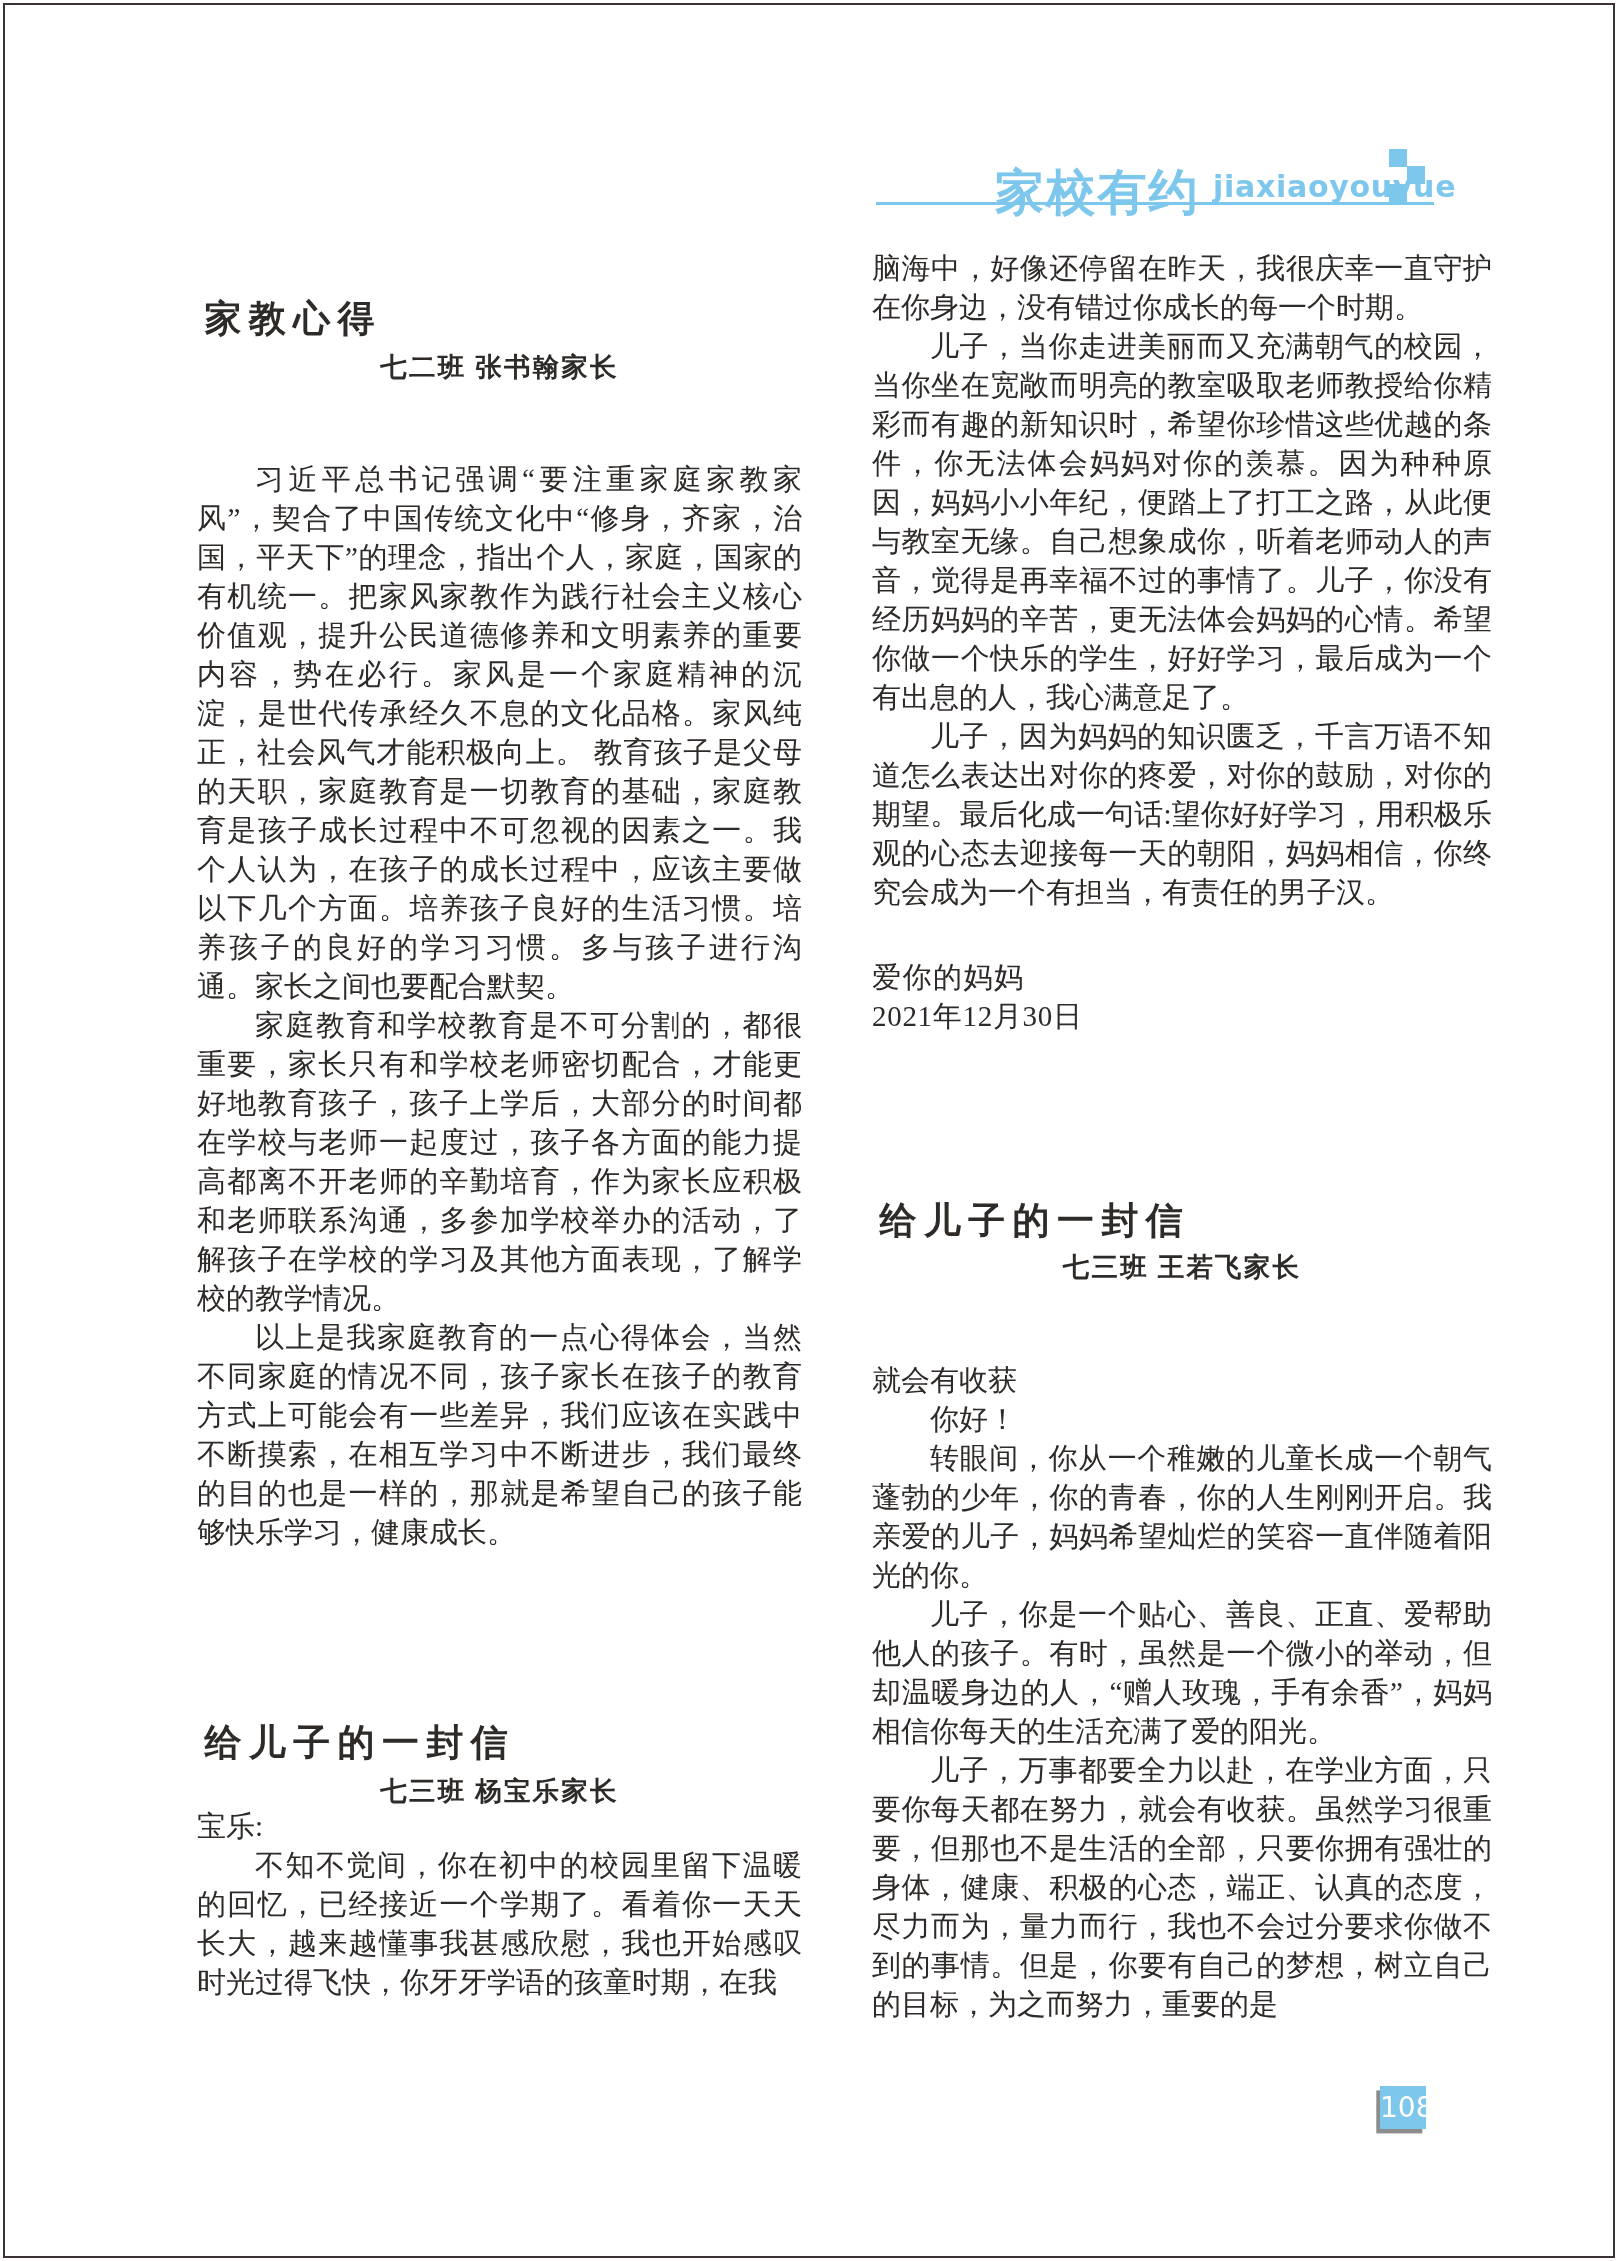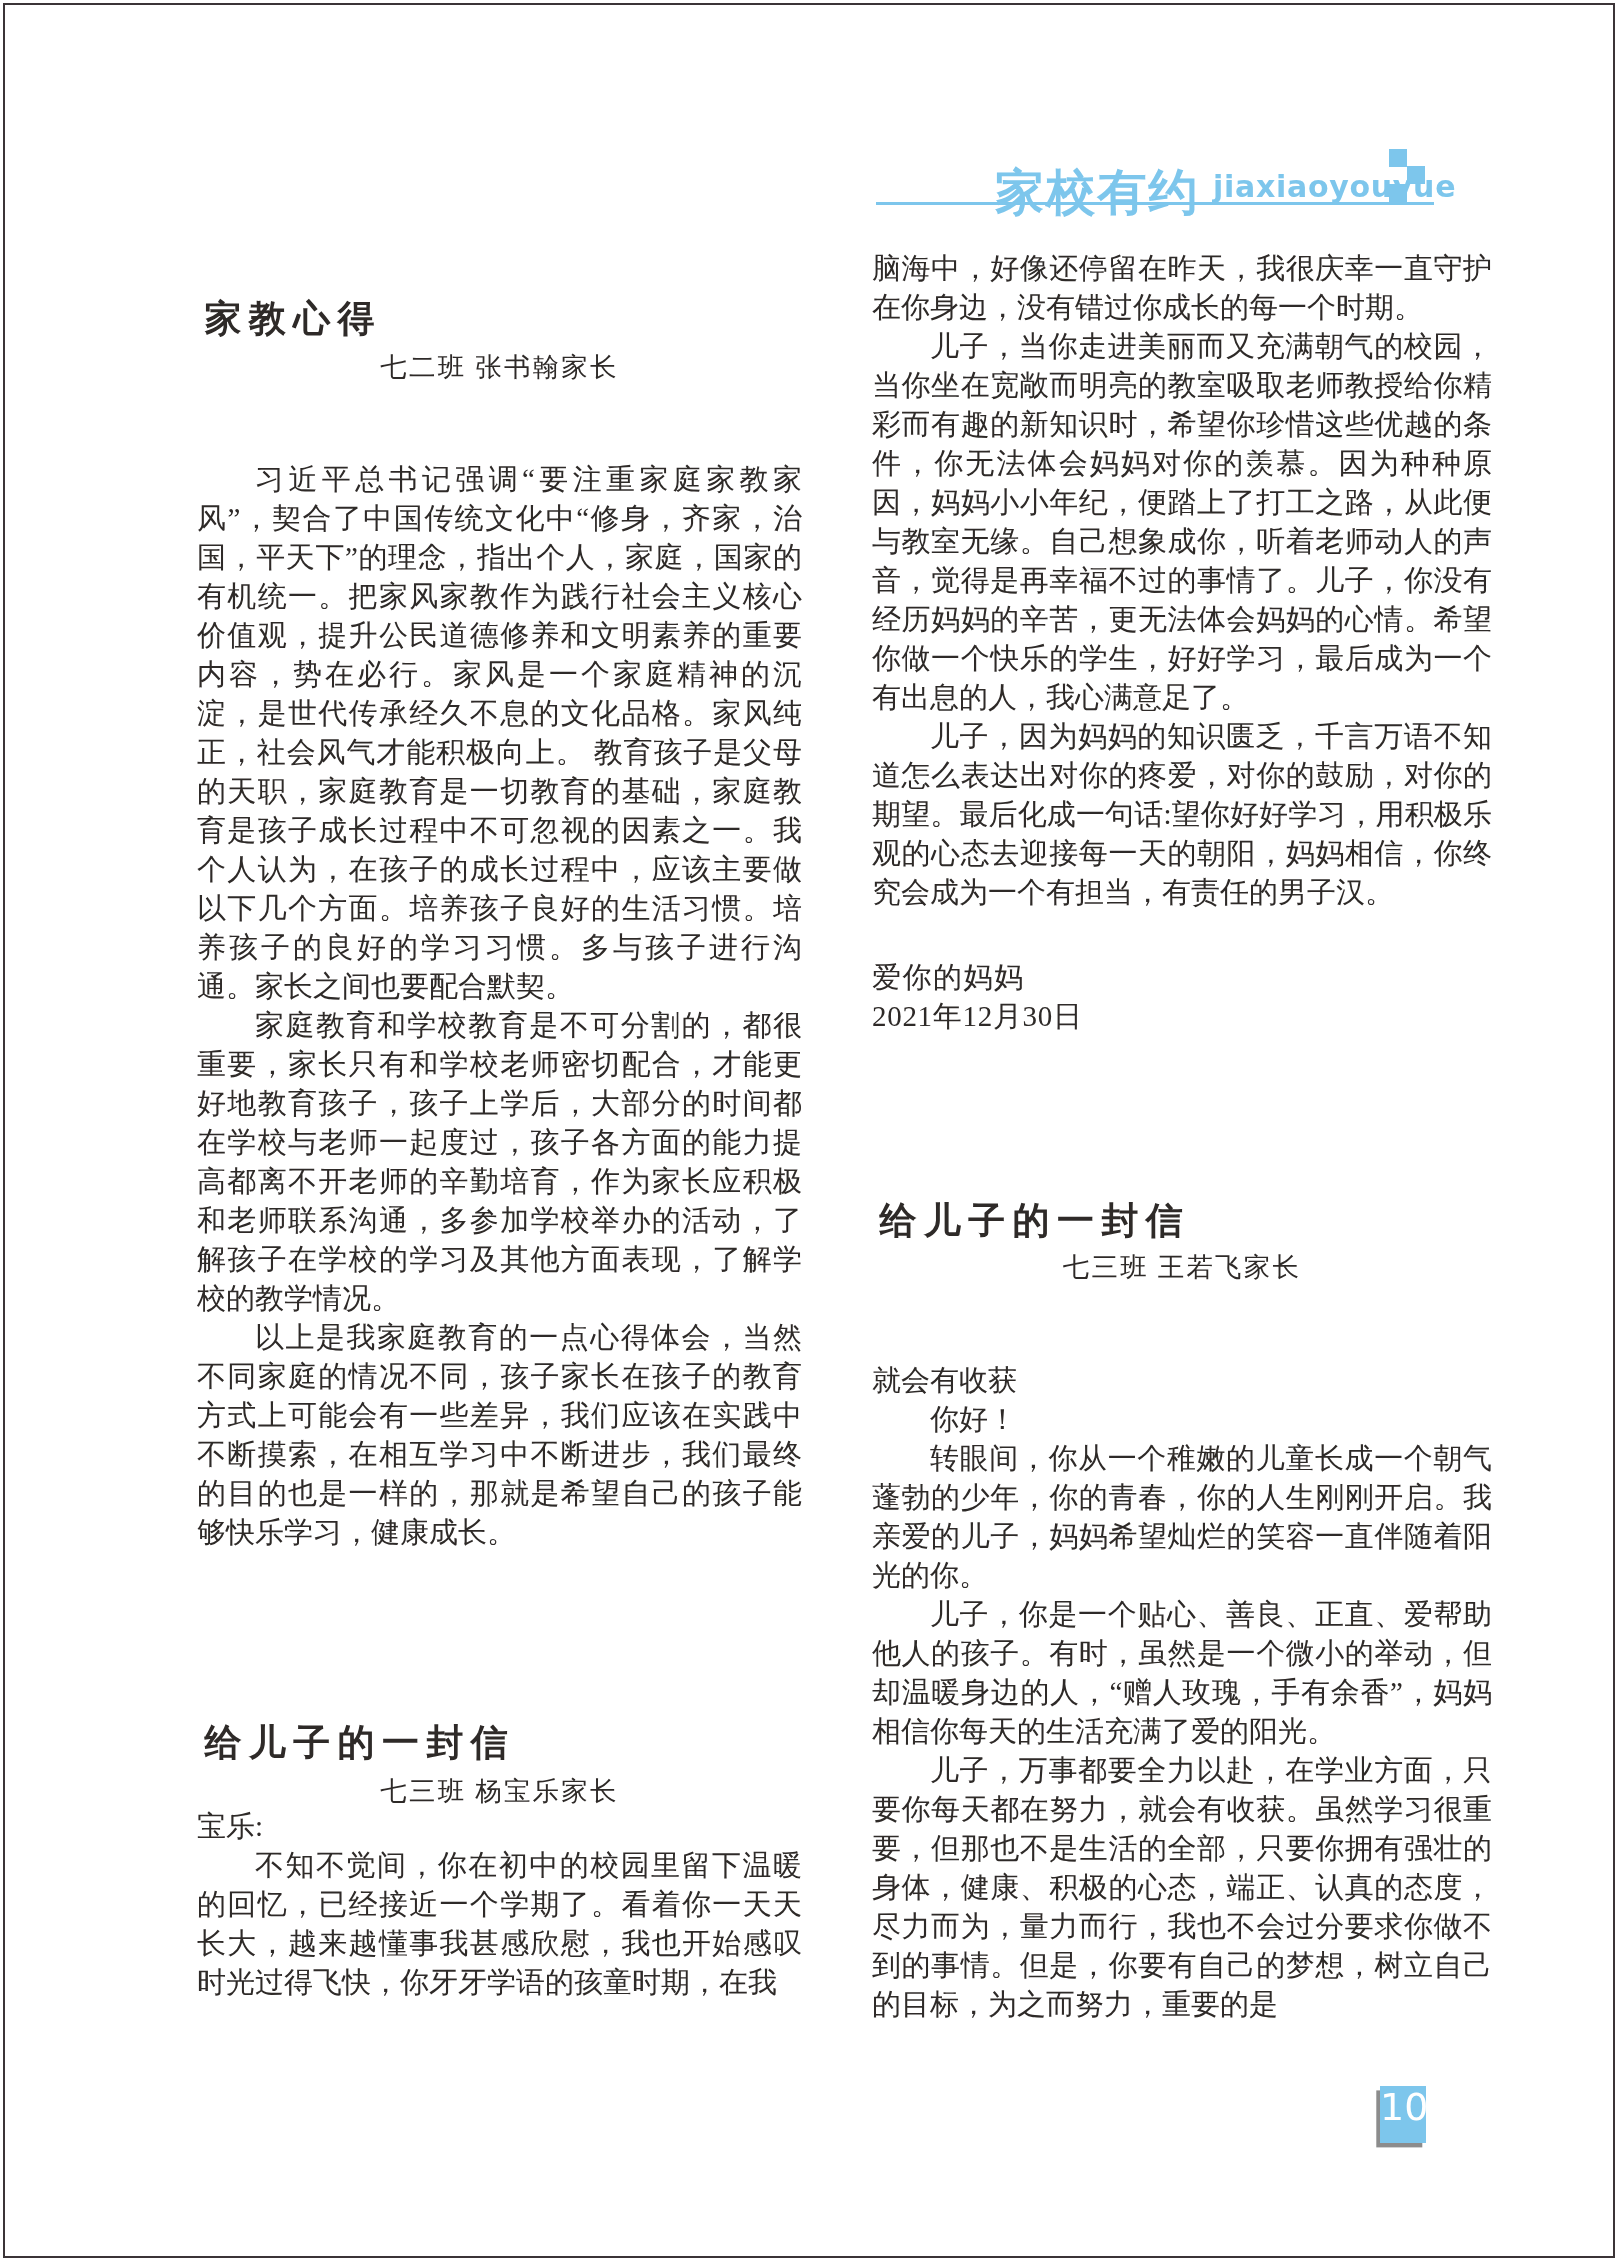--- a/index.html
+++ b/index.html
@@ -37,39 +37,40 @@
   .col{position:absolute;font-size:29px;line-height:39px;}
   .col-left{left:197px;top:298px;width:605px;}
   .col-right{left:872px;top:249px;width:620px;}
   .article-title{
     margin:0;font-size:37px;line-height:41px;
     font-weight:600;letter-spacing:7.4px;text-indent:7.4px;white-space:nowrap;
   }
   .article-author{
     margin:11.8px 0 0 0;text-align:center;font-size:26.5px;line-height:32px;
     letter-spacing:2.2px;
+    font-weight:bold;
   }
   .article-body{margin-top:77px;}
   .col p{margin:0;text-align:justify;text-justify:inter-character;}
   .col p.indent{text-indent:2em;}
   .col p.noindent{text-indent:0;}
   .salutation{margin-top:77px;}
   .col-right .salutation{margin-top:78px;}
   .signature{margin-top:46px;}
   .signature-name{text-align:right;padding-right:85px;letter-spacing:1.5px;}
   .signature-date{text-align:right;padding-right:43px;letter-spacing:0.7px;}
   .second-title{margin-top:170px;}
   .col-right .second-title{margin-top:164px;}
   .col-right .article-author{margin-top:10.3px;}
   
   .page-number-badge{
-    position:absolute;left:1380px;top:2086px;width:46px;height:57px;
+    position:absolute;left:1380px;top:2086px;width:46px;height:43px;
     background:#7dc6ec;color:#ffffff;
     font-family:"DejaVu Sans","Liberation Sans",sans-serif;
-    font-size:38px;line-height:43px;text-align:center;
+    font-size:28px;line-height:43px;text-align:center;
     box-shadow:-3.7px 4.4px 0 #8c8c8c;
   }
 </style>
 </head>
 <body>
 
 <div class="page-frame"></div>
 
 <div class="masthead-underline"></div>
 <div class="masthead-title">家校有约</div>

